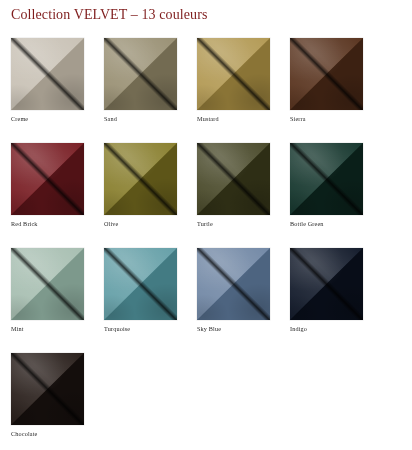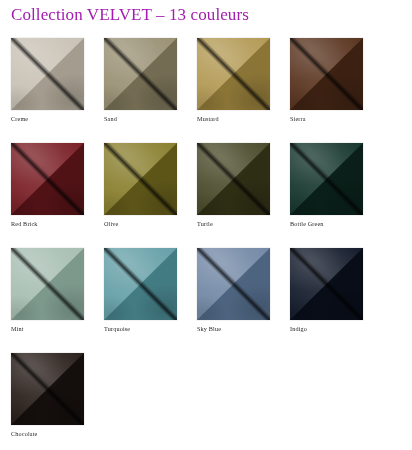--- a/index.html
+++ b/index.html
@@ -19,24 +19,24 @@
     position: relative;
     width: 412px;
     height: 450px;
     background: #ffffff;
   }
   .page-title {
     position: absolute;
     left: 11px;
     top: 5px;
     font-family: "Liberation Serif", serif;
-    font-size: 17px;
+    font-size: 14px;
     line-height: 20px;
     font-weight: 400;
-    color: #a21caf;
+    color: #7f1d1d;
     letter-spacing: 0.1px;
     white-space: nowrap;
     text-align: center;
   }
   .swatch-grid {
     position: absolute;
     left: 11px;
     top: 38px;
     width: 390px;
     display: grid;

